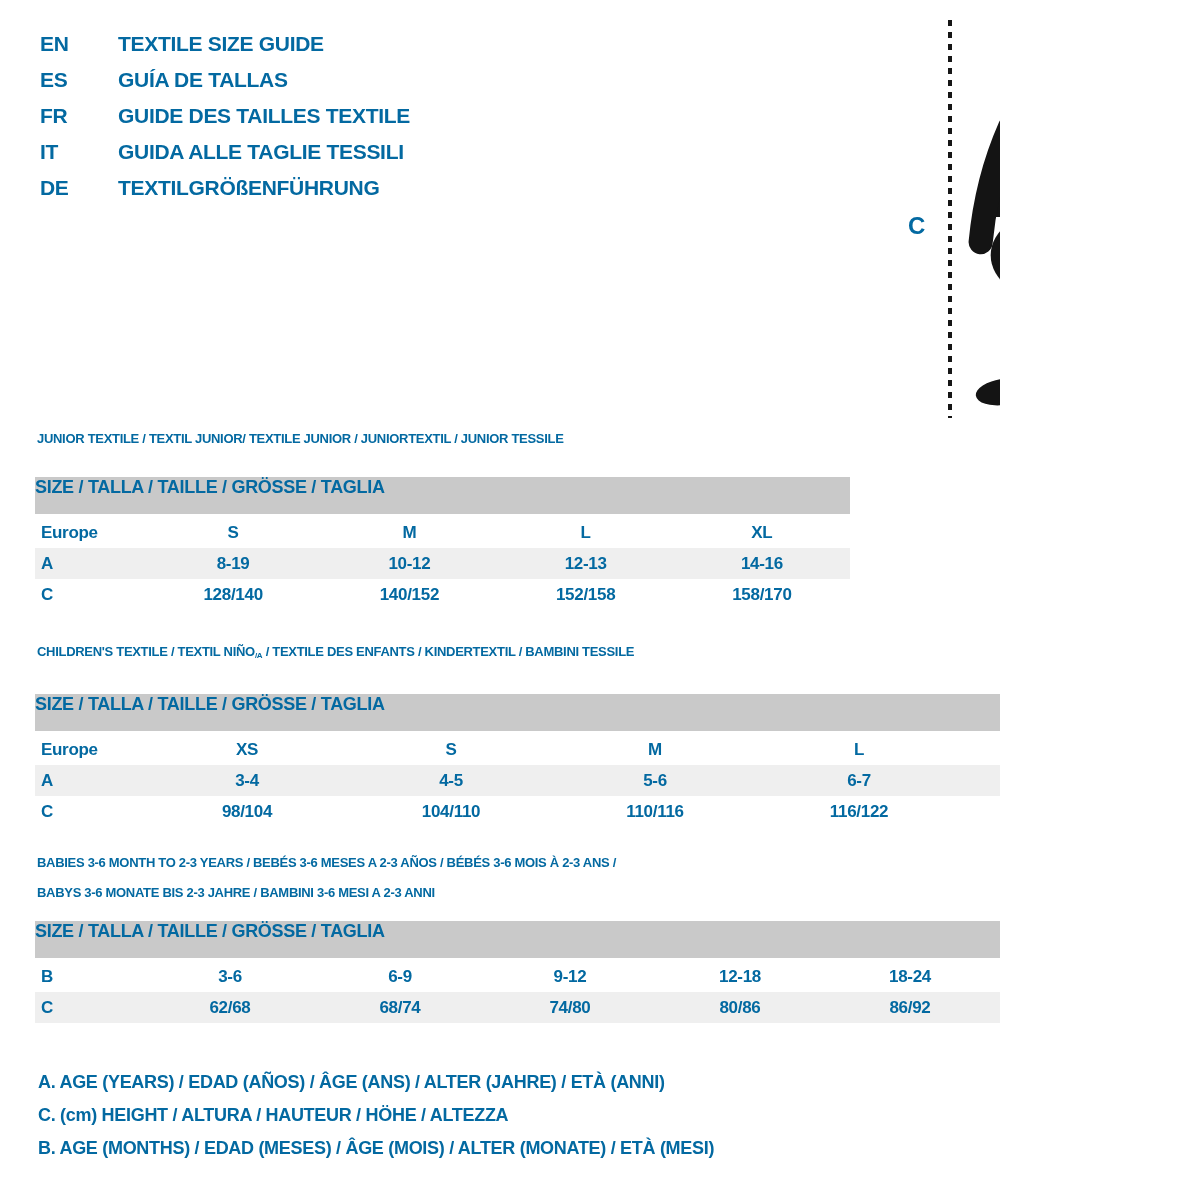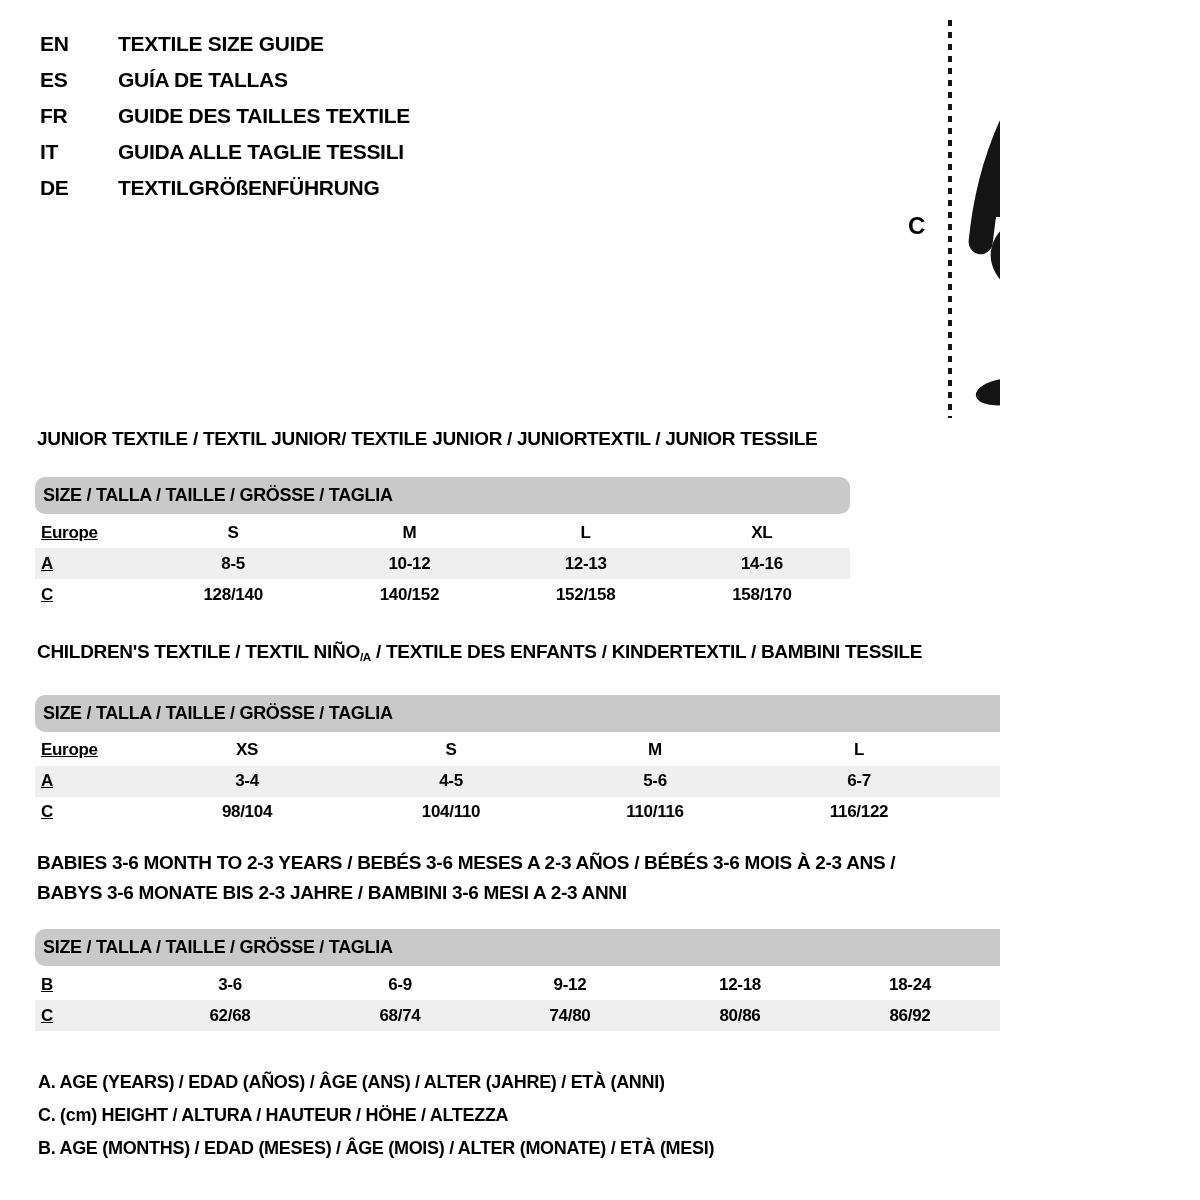--- a/index.html
+++ b/index.html
@@ -1,53 +1,53 @@
 <!DOCTYPE html>
 <html><head>
 <meta charset="utf-8">
 <style>
   html,body{margin:0;padding:0;background:#ffffff;}
   .page{
     position:relative;width:1000px;height:1200px;background:#ffffff;overflow:hidden;
     font-family:"Liberation Sans","DejaVu Sans",sans-serif;
-    font-weight:700;color:#000000;letter-spacing:-0.3px;
+    font-weight:700;color:#0369a1;letter-spacing:-0.3px;
   }
   
   .langs{position:absolute;left:40px;top:26px;}
   .lang-row{display:grid;grid-template-columns:78px auto;height:36px;align-items:center;}
   .lang-code,.lang-label{font-size:21px;white-space:nowrap;}
   
   .figure{position:absolute;left:900px;top:10px;width:280px;height:415px;}
   .dash-line{
     position:absolute;left:48px;top:10px;width:4px;height:398px;
     background:repeating-linear-gradient(to bottom,#161616 0 6px,transparent 6px 12px);
   }
   .c-label{position:absolute;left:8px;top:202px;font-size:24px;}
   .toddler{position:absolute;left:66px;top:4px;width:174px;height:402px;}
   
   .sec{position:absolute;left:35px;}
   .sec-junior{top:428px;}
   .sec-children{top:641px;}
   .sec-babies{top:848px;}
-  .sec h2{font-size:19px;line-height:22px;margin:0 0 27px 2px;white-space:nowrap;font-weight:700;}
-  .sec-babies h2{line-height:30px;margin-bottom:21px;}
+  .sec h2{font-size:13px;line-height:22px;margin:0 0 27px 2px;white-space:nowrap;font-weight:700;}
+  .sec-babies h2{line-height:30px;margin-bottom:13px;}
   .sub{font-size:0.62em;vertical-align:-0.25em;}
   .w-junior{width:815px;}
   .w-wide{width:1130px;}
   .size-bar{
     background:#c9c9c9;height:37px;margin-bottom:3px;
-    display:flex;align-items:center;padding-left:8px;box-sizing:border-box;
-    font-size:18px;white-space:nowrap;border-radius:10px;
+    display:flex;align-items:flex-start;box-sizing:border-box;
+    font-size:18px;white-space:nowrap;
   }
   .trow{display:grid;height:31px;}
   .cols-4{grid-template-columns:110px repeat(4,1fr);}
   .cols-5{grid-template-columns:110px repeat(5,1fr);}
   .cols-6{grid-template-columns:110px repeat(6,1fr);}
   .cell{display:flex;align-items:center;justify-content:center;font-size:17px;white-space:nowrap;}
-  .cell.label{justify-content:flex-start;padding-left:6px;text-decoration:underline;}
+  .cell.label{justify-content:flex-start;padding-left:6px;}
   .shaded{background:#efefef;}
   
   .legend{position:absolute;left:38px;top:1066px;}
   .legend-line{font-size:18px;line-height:33px;white-space:nowrap;}
 </style>
 </head>
 <body>
 
 <div class="page">
 
@@ -102,21 +102,21 @@
       </div>
       <div class="trow cols-4">
         <div class="cell label">Europe</div>
         <div class="cell">S</div>
         <div class="cell">M</div>
         <div class="cell">L</div>
         <div class="cell">XL</div>
       </div>
       <div class="trow cols-4 shaded">
         <div class="cell label">A</div>
-        <div class="cell">8-5</div>
+        <div class="cell">8-19</div>
         <div class="cell">10-12</div>
         <div class="cell">12-13</div>
         <div class="cell">14-16</div>
       </div>
       <div class="trow cols-4">
         <div class="cell label">C</div>
         <div class="cell">128/140</div>
         <div class="cell">140/152</div>
         <div class="cell">152/158</div>
         <div class="cell">158/170</div>

